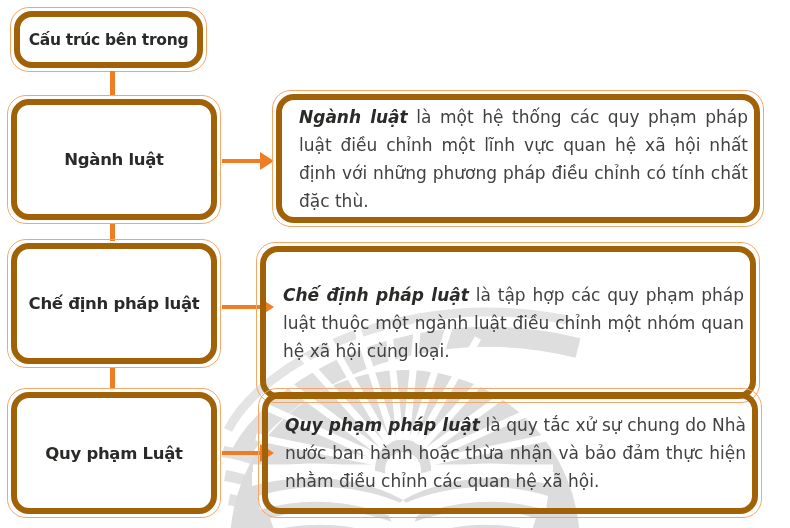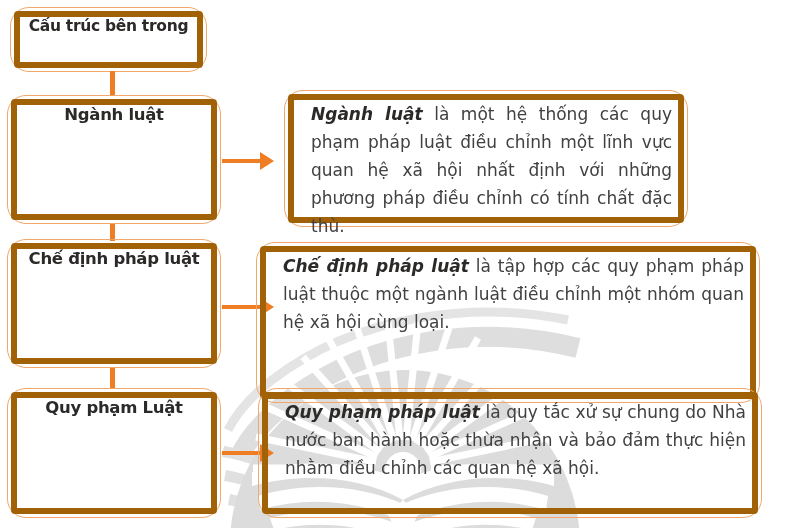--- a/index.html
+++ b/index.html
@@ -27,23 +27,23 @@
     box-sizing: border-box;
     border: 1px solid #f3a76b;
     border-radius: 19px;
     padding: 3px;
   }
   .frame-inner {
     box-sizing: border-box;
     width: 100%;
     height: 100%;
     border: 6px solid #a16207;
-    border-radius: 4px;
+    border-radius: 18px;
     display: flex;
-    align-items: flex-start;
+    align-items: center;
     justify-content: center;
     background: transparent;
   }
   .frame.root .frame-inner { border-width: 6px; }
 
   .node-label {
     font-weight: bold;
     color: #2b2a29;
     font-size: 16.5px;
     letter-spacing: -0.3px;
@@ -157,21 +157,21 @@
 
   <div class="frame" style="left:7px; top:95px; width:214px; height:129px;">
     <div class="frame-inner">
       <span class="node-label">Ngành luật</span>
     </div>
   </div>
   <div class="arrow" style="left:222px; top:161px;">
     <span class="arrow-line"></span>
     <span class="arrow-head"></span>
   </div>
-  <div class="frame" style="left:284px; top:90px; width:404px; height:137px;">
+  <div class="frame" style="left:272px; top:90px; width:492px; height:137px;">
     <div class="frame-inner def-inner">
       <p class="def-text"><span class="def-term">Ngành luật</span><span> là một hệ thống các quy phạm pháp luật điều chỉnh một lĩnh vực quan hệ xã hội nhất định với những phương pháp điều chỉnh có tính chất đặc thù.</span></p>
     </div>
   </div>
 
   <div class="frame" style="left:7px; top:239px; width:214px; height:129px;">
     <div class="frame-inner">
       <span class="node-label">Chế định pháp luật</span>
     </div>
   </div>

